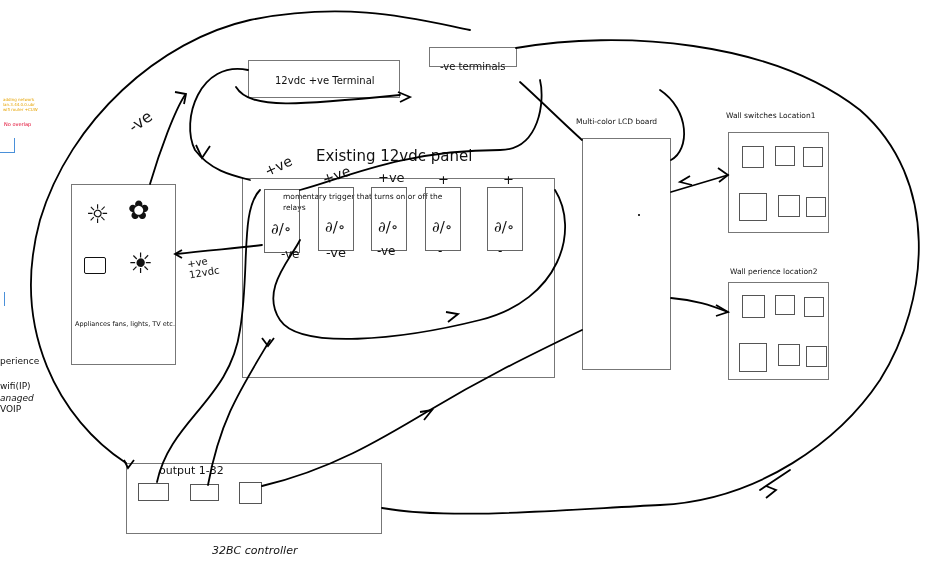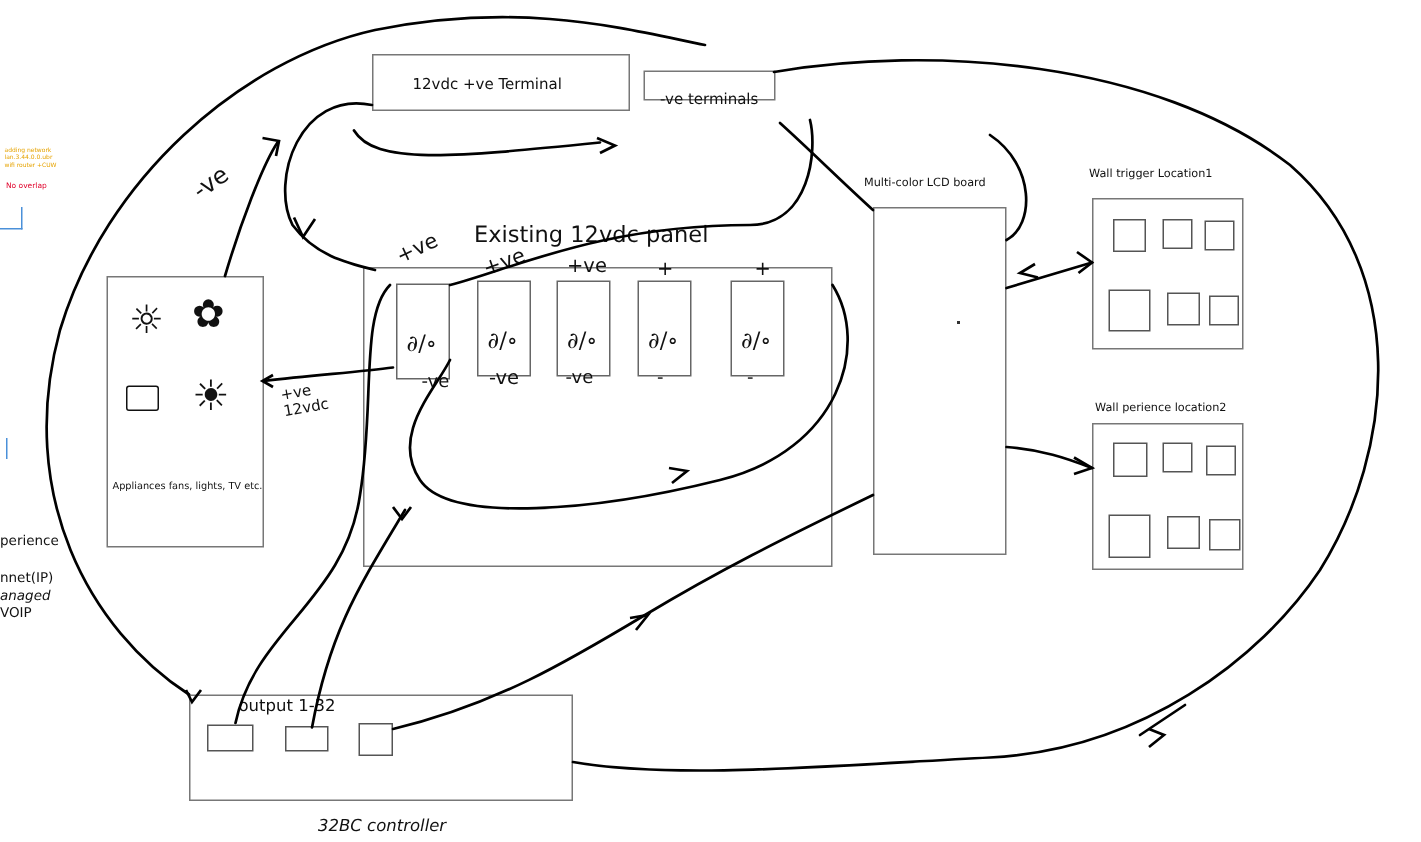--- a/index.html
+++ b/index.html
@@ -15,41 +15,42 @@
 </head>
 <body>
 
 <div class="lbl" style="left:3px;top:97px;font-size:4px;color:#e6a300;white-space:pre;line-height:5px;">adding network
 lan.3.44.0.0.ubr
 wifi router +CUW</div>
 <div class="lbl" style="left:4px;top:121px;font-size:5px;color:#e0002a;">No overlap</div>
 <div style="position:absolute;left:0;top:138px;width:14px;height:14px;border-right:1px solid #4a90d9;border-bottom:1px solid #4a90d9;"></div>
 <div style="position:absolute;left:0;top:292px;width:4px;height:14px;border-right:1px solid #4a90d9;"></div>
 <div class="lbl" style="left:0;top:356px;font-size:9px;">perience</div>
-<div class="lbl" style="left:0;top:381px;font-size:9px;">nnet(IP)</div>
+<div class="lbl" style="left:0;top:381px;font-size:9px;">wifi(IP)</div>
 <div class="lbl" style="left:0;top:393px;font-size:9px;font-style:italic;">anaged</div>
 <div class="lbl" style="left:0;top:404px;font-size:9px;">VOIP</div>
 
-<div class="box" style="left:248px;top:36px;width:172px;height:38px;">
+<div class="box" style="left:248px;top:60px;width:152px;height:38px;">
   <div class="lbl" style="left:26px;top:14px;font-size:10px;">12vdc +ve Terminal</div>
 </div>
 <div class="box" style="left:429px;top:47px;width:88px;height:20px;">
   <div class="lbl" style="left:10px;top:13px;font-size:10px;">-ve terminals</div>
 </div>
 
 <div class="box" style="left:71px;top:184px;width:105px;height:181px;">
   <div style="position:absolute;left:14px;top:14px;font-size:26px;">☼</div>
   <div style="position:absolute;left:56px;top:10px;font-size:26px;">✿</div>
   <div style="position:absolute;left:12px;top:72px;width:20px;height:15px;border:1.5px solid #111;border-radius:2px;"></div>
   <div style="position:absolute;left:56px;top:62px;font-size:28px;">☀</div>
   <div class="lbl" style="left:3px;top:135px;font-size:6.5px;">Appliances fans, lights, TV etc.</div>
 </div>
 
 <div class="hand" style="left:316px;top:147px;font-size:15px;">Existing 12vdc panel</div>
 <div class="box" style="left:242px;top:178px;width:313px;height:200px;">
+  <div class="lbl" style="left:40px;top:12px;font-size:7.5px;white-space:normal;width:180px;line-height:11px;">momentary trigger that turns on or off the relays</div>
   <div class="relay" style="left:21px;top:10px;">
       <span class="relay-glyph">∂/∘</span>
     </div>
   <div class="relay" style="left:75px;top:8px;">
       <span class="relay-glyph">∂/∘</span>
     </div>
   <div class="relay" style="left:128px;top:8px;">
       <span class="relay-glyph">∂/∘</span>
     </div>
   <div class="relay" style="left:182px;top:8px;">
@@ -68,21 +69,21 @@
 <div class="hand" style="left:326px;top:245px;font-size:13px;">-ve</div>
 <div class="hand" style="left:377px;top:244px;font-size:12px;">-ve</div>
 <div class="hand" style="left:438px;top:244px;font-size:12px;">-</div>
 <div class="hand" style="left:498px;top:244px;font-size:12px;">-</div>
 
 <div class="lbl" style="left:576px;top:117px;font-size:7.5px;">Multi-color LCD board</div>
 <div class="box" style="left:582px;top:138px;width:89px;height:232px;">
   <div style="position:absolute;left:55px;top:75px;width:2px;height:2px;background:#333;"></div>
 </div>
 
-<div class="lbl" style="left:726px;top:111px;font-size:7.5px;">Wall trigger Location1</div>
+<div class="lbl" style="left:726px;top:111px;font-size:7.5px;">Wall switches Location1</div>
 <div class="box" style="left:728px;top:132px;width:101px;height:101px;">
   <div class="sq" style="left:13px;top:13px;width:22px;height:22px;"></div>
   <div class="sq" style="left:46px;top:13px;width:20px;height:20px;"></div>
   <div class="sq" style="left:74px;top:14px;width:20px;height:20px;"></div>
   <div class="sq" style="left:10px;top:60px;width:28px;height:28px;"></div>
   <div class="sq" style="left:49px;top:62px;width:22px;height:22px;"></div>
   <div class="sq" style="left:77px;top:64px;width:20px;height:20px;"></div>
 </div>
 
 <div class="lbl" style="left:730px;top:267px;font-size:7.5px;">Wall perience location2</div>

